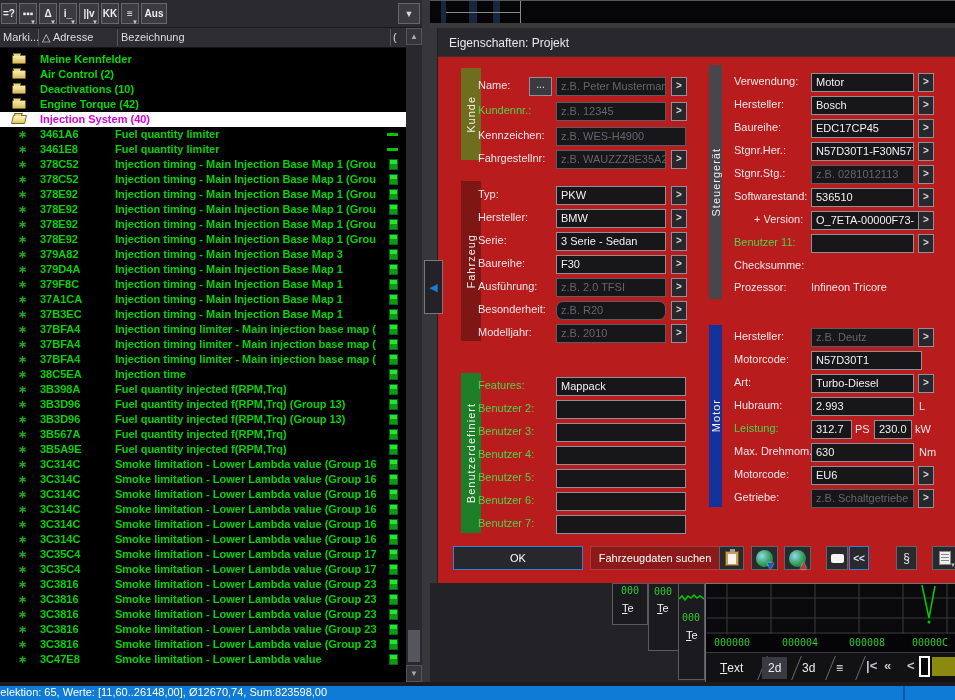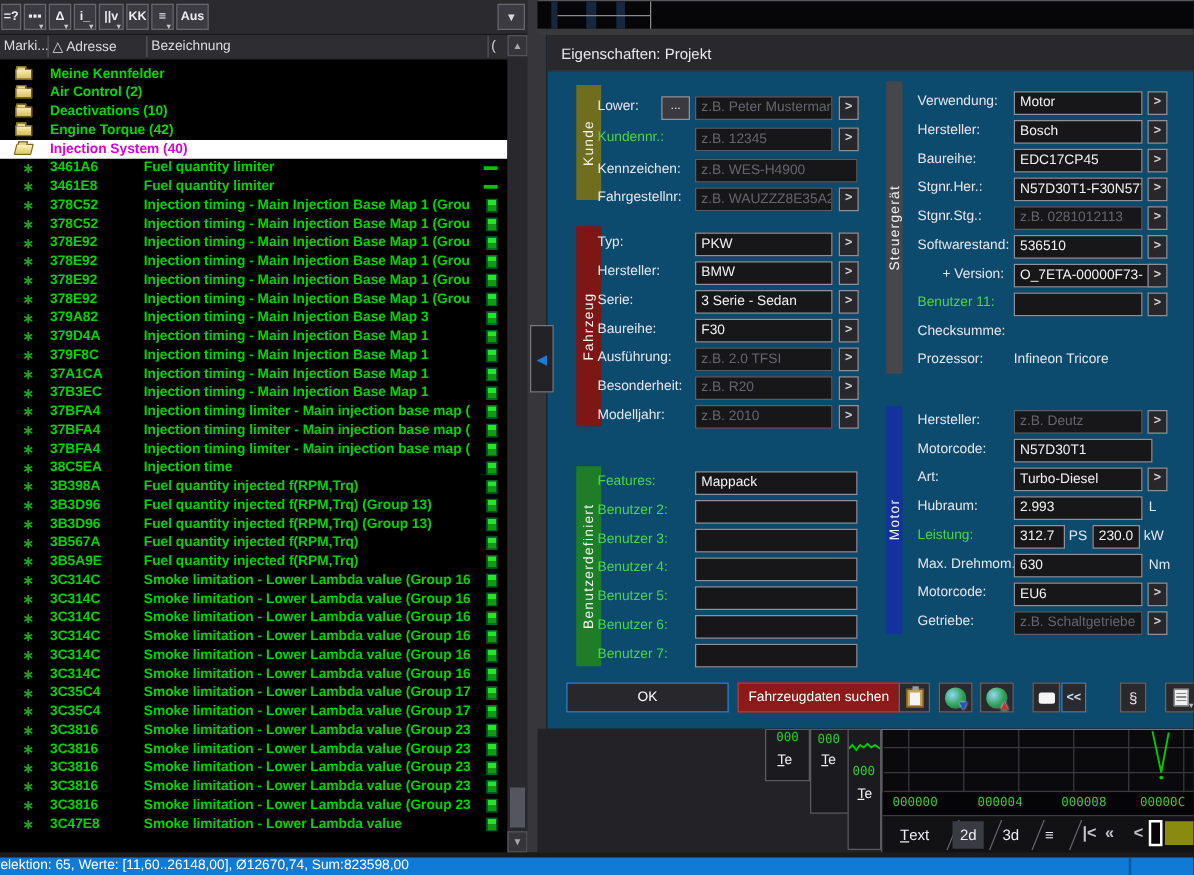--- a/index.html
+++ b/index.html
@@ -52,21 +52,21 @@
   #collapse { left:424px; top:260px; width:19px; height:54px; background:#232327; border:1px solid #77777e;
               display:flex; align-items:center; justify-content:center; z-index:5; }
   #collapse span { color:#1e7ad4; font-size:11px; }
 
   
   #topstrip { left:430px; top:0; width:525px; height:23px; background:#060608; overflow:hidden; border-top:1px solid #55555a; }
   .navybar { position:absolute; top:0; height:23px; background:#16273f; }
   #topdivider { left:430px; top:23px; width:525px; height:5px; background:#3a3a3d; }
 
   
-  #dialog { left:437px; top:28px; width:518px; height:555px; background:#0c4a6e; overflow:hidden;
+  #dialog { left:437px; top:28px; width:518px; height:555px; background:#b91c1c; overflow:hidden;
             border-left:1px solid #1f1f22; }
   #dlg-title { position:absolute; left:11px; top:8px; color:#e9e9ee; font-size:12px; }
   #dlg-titlebar { position:absolute; left:0; top:0; width:518px; height:29px; background:#29292d; border-bottom:1px solid #333338; }
   .vbar { position:absolute; display:flex; align-items:center; justify-content:center; }
   .vbar span { writing-mode:vertical-rl; transform:rotate(180deg); font-size:11px; color:#f2f2f2; letter-spacing:1px; white-space:nowrap; }
   .lbl { position:absolute; color:#e6e6ea; font-size:11px; white-space:nowrap; }
   .lbl.green { color:#4cd44c; }
   .fld { position:absolute; height:19px; background:#17171a; border:1px solid #90909a; color:#f2f2f2;
          font-size:11px; line-height:17px; padding:0 4px; white-space:nowrap; overflow:hidden; }
   .fld.ph { color:#65656e; border-color:#5c5c64; }
@@ -410,21 +410,21 @@
   </div>
   <div class="abs" id="topdivider"></div>
 
   <div class="abs" id="dialog">
     <div id="dlg-titlebar"></div>
     <div id="dlg-title">Eigenschaften: Projekt</div>
     <div id="dlg-body">
         <div class="vbar" style="left: 23px; top: 40px; width: 20px; height: 92px; background: rgb(110, 110, 30);">
           <span>Kunde</span>
         </div>
-        <div class="lbl" style="left: 40px; top: 51px;">Lower:</div>
+        <div class="lbl" style="left: 40px; top: 51px;">Name:</div>
         <div class="fld ph" style="left: 118px; top: 49px; width: 110px;">z.B. Peter Mustermann</div>
         <div class="dots" style="left: 91px; top: 49px;">...</div>
         <div class="arr" style="left: 233px; top: 49px;">&gt;</div>
         <div class="lbl green" style="left: 40px; top: 76px;">Kundennr.:</div>
         <div class="fld ph" style="left: 118px; top: 74px; width: 110px;">z.B. 12345</div>
         <div class="arr" style="left: 233px; top: 74px;">&gt;</div>
         <div class="lbl" style="left: 40px; top: 101px; text-align: right;">Kennzeichen:</div>
         <div class="fld ph" style="left: 118px; top: 99px; width: 130px;">z.B. WES-H4900</div>
         <div class="lbl" style="left: 40px; top: 124px;">Fahrgestellnr:</div>
         <div class="fld ph" style="left: 118px; top: 122px; width: 110px;">z.B. WAUZZZ8E35A235</div>
@@ -441,21 +441,21 @@
         <div class="lbl" style="left: 40px; top: 206px;">Serie:</div>
         <div class="fld" style="left: 118px; top: 204px; width: 110px;">3 Serie - Sedan</div>
         <div class="arr" style="left: 233px; top: 204px;">&gt;</div>
         <div class="lbl" style="left: 40px; top: 229px;">Baureihe:</div>
         <div class="fld" style="left: 118px; top: 227px; width: 110px;">F30</div>
         <div class="arr" style="left: 233px; top: 227px;">&gt;</div>
         <div class="lbl" style="left: 40px; top: 252px;">Ausführung:</div>
         <div class="fld ph" style="left: 118px; top: 250px; width: 110px;">z.B. 2.0 TFSI</div>
         <div class="arr" style="left: 233px; top: 250px;">&gt;</div>
         <div class="lbl" style="left: 40px; top: 275px;">Besonderheit:</div>
-        <div class="fld ph" style="left: 118px; top: 273px; width: 110px;">z.B. R20</div>
+        <div class="fld ph" style="left: 118px; top: 273px; width: 110px; border-radius: 7px;">z.B. R20</div>
         <div class="arr" style="left: 233px; top: 273px;">&gt;</div>
         <div class="lbl" style="left: 40px; top: 298px;">Modelljahr:</div>
         <div class="fld ph" style="left: 118px; top: 296px; width: 110px;">z.B. 2010</div>
         <div class="arr" style="left: 233px; top: 296px;">&gt;</div>
         <div class="vbar" style="left: 23px; top: 345px; width: 20px; height: 160px; background: rgb(30, 126, 40);">
           <span>Benutzerdefiniert</span>
         </div>
         <div class="lbl green" style="left: 40px; top: 351px;">Features:</div>
         <div class="fld" style="left: 118px; top: 349px; width: 130px;">Mappack</div>
         <div class="lbl green" style="left: 40px; top: 374px;">Benutzer 2:</div>

